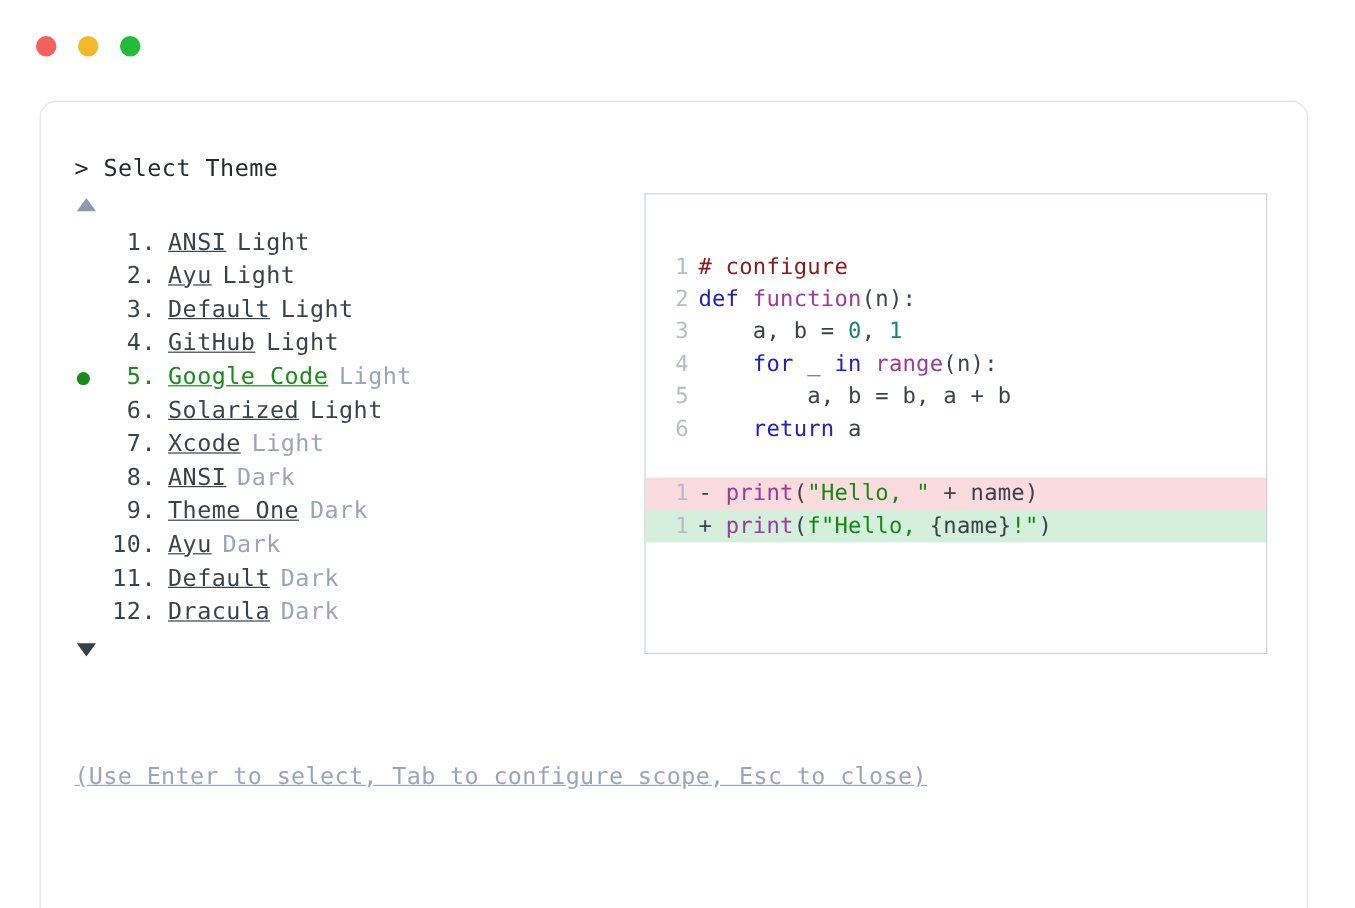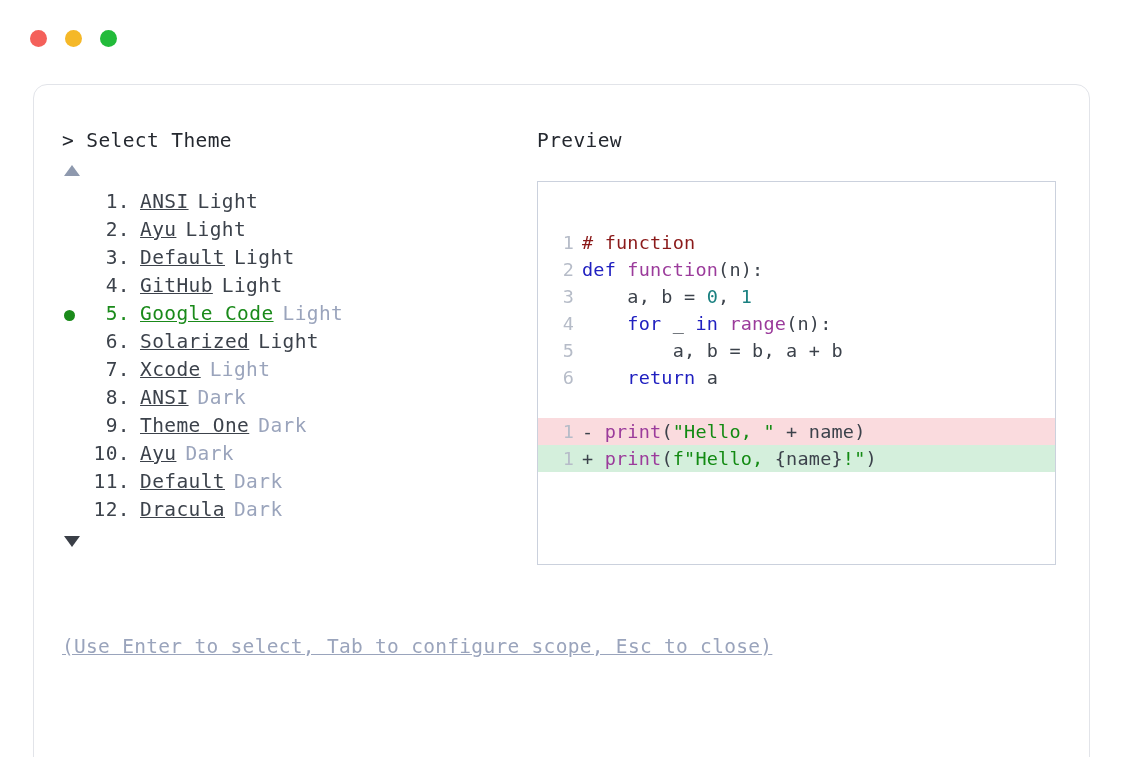--- a/index.html
+++ b/index.html
@@ -217,23 +217,22 @@
         <div class="theme-row"><span class="bullet-cell"></span><span class="idx">10.</span><span class="name">Ayu</span><span class="suffix muted">Dark</span></div>
         <div class="theme-row"><span class="bullet-cell"></span><span class="idx">11.</span><span class="name">Default</span><span class="suffix muted">Dark</span></div>
         <div class="theme-row"><span class="bullet-cell"></span><span class="idx">12.</span><span class="name">Dracula</span><span class="suffix muted">Dark</span></div>
       </div>
     <div class="arrow-down"></div>
   </div>
 
   <div class="hint">(Use Enter to select, Tab to configure scope, Esc to close)</div>
 
   <div class="right-col">
-    <div class="preview-title">Preview</div>
     <div class="preview-panel" id="preview-panel">
-        <div class="code-line"><span class="ln">1</span><span class="code-body"><span class="t-com"># function</span></span></div>
+        <div class="code-line"><span class="ln">1</span><span class="code-body"><span class="t-com"># configure</span></span></div>
         <div class="code-line"><span class="ln">2</span><span class="code-body"><span class="t-kw">def </span><span class="t-fn">function</span><span class="t-punc">(n):</span></span></div>
         <div class="code-line"><span class="ln">3</span><span class="code-body"><span class="t-plain">    a, b = </span><span class="t-num">0</span><span class="t-plain">, </span><span class="t-num">1</span></span></div>
         <div class="code-line"><span class="ln">4</span><span class="code-body"><span class="t-plain">    </span><span class="t-kw">for</span><span class="t-plain"> _ </span><span class="t-kw">in</span><span class="t-plain"> </span><span class="t-fn">range</span><span class="t-punc">(n):</span></span></div>
         <div class="code-line"><span class="ln">5</span><span class="code-body"><span class="t-plain">        a, b = b, a + b</span></span></div>
         <div class="code-line"><span class="ln">6</span><span class="code-body"><span class="t-plain">    </span><span class="t-kw">return</span><span class="t-plain"> a</span></span></div>
         <div class="blank-line"></div>
         <div class="code-line diff-line diff-del" style="background: rgb(250, 219, 222);"><span class="ln">1</span><span class="code-body"><span class="diff-mark">- </span><span class="t-fn">print</span><span class="t-punc">(</span><span class="t-str">"Hello, "</span><span class="t-plain"> + name)</span></span></div>
         <div class="code-line diff-line diff-add" style="background: rgb(212, 239, 220);"><span class="ln">1</span><span class="code-body"><span class="diff-mark">+ </span><span class="t-fn">print</span><span class="t-punc">(</span><span class="t-str">f"Hello, </span><span class="t-plain">{name}</span><span class="t-str">!"</span><span class="t-punc">)</span></span></div>
       </div>
   </div>

